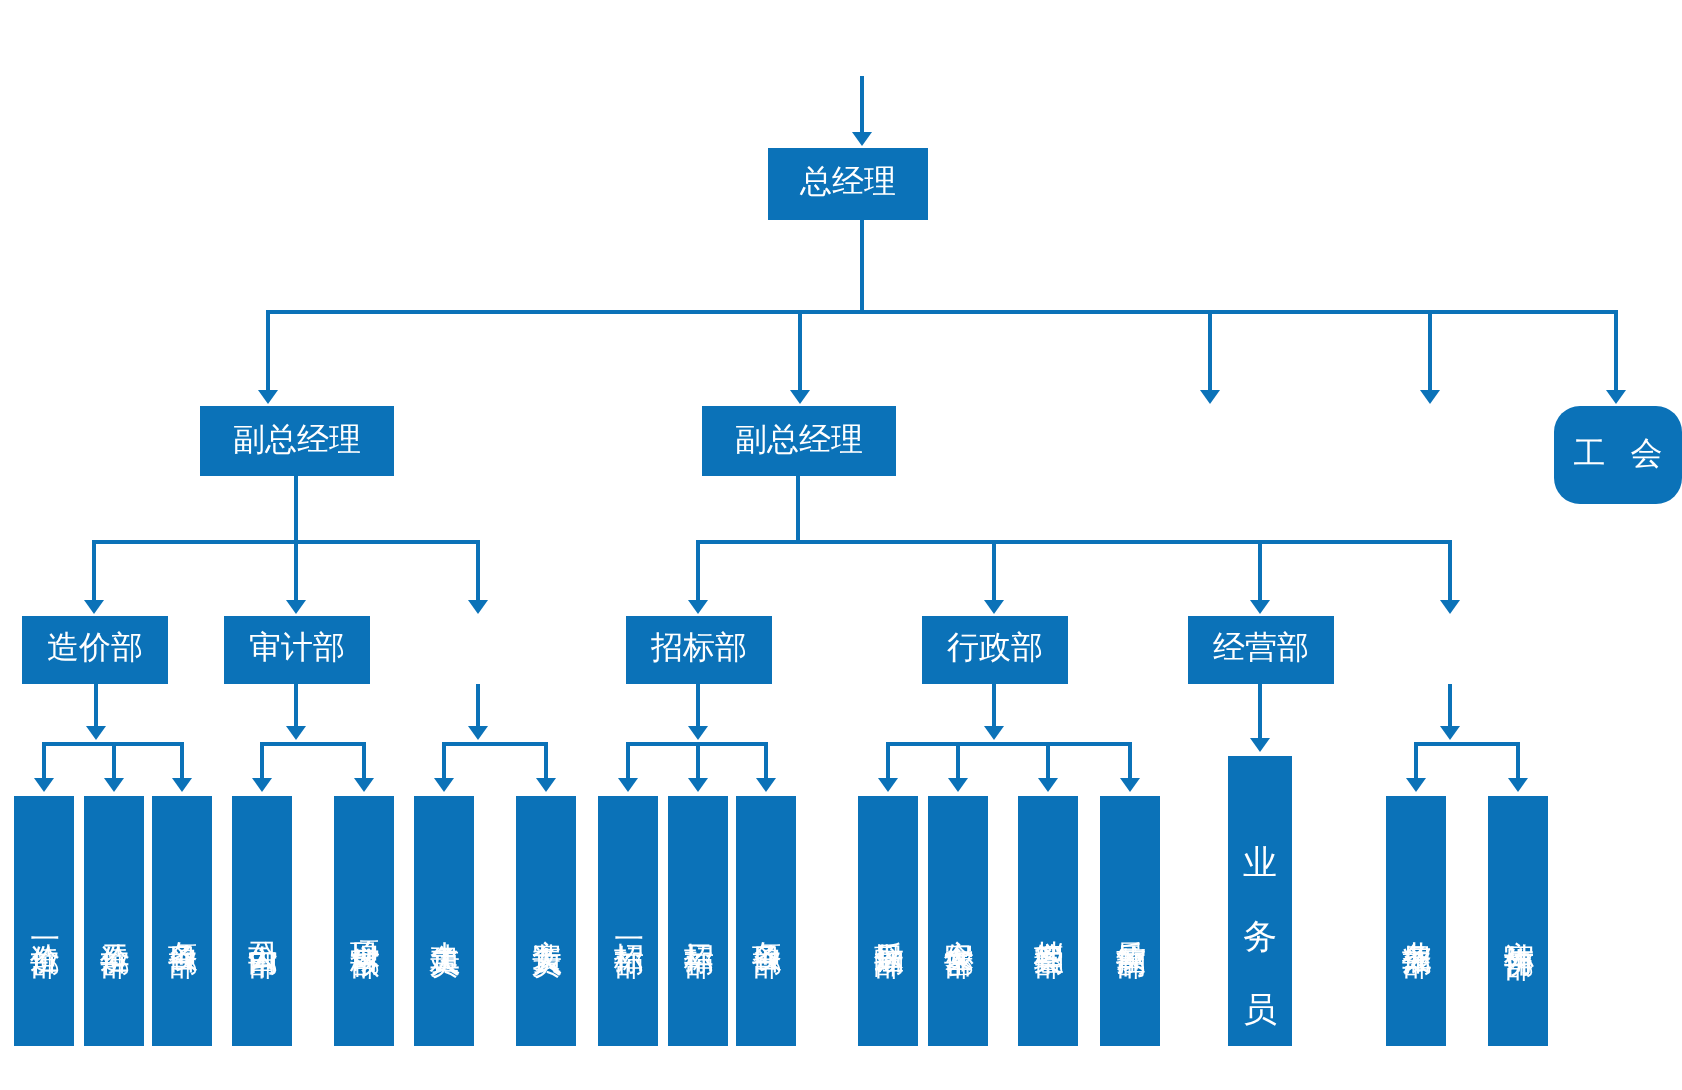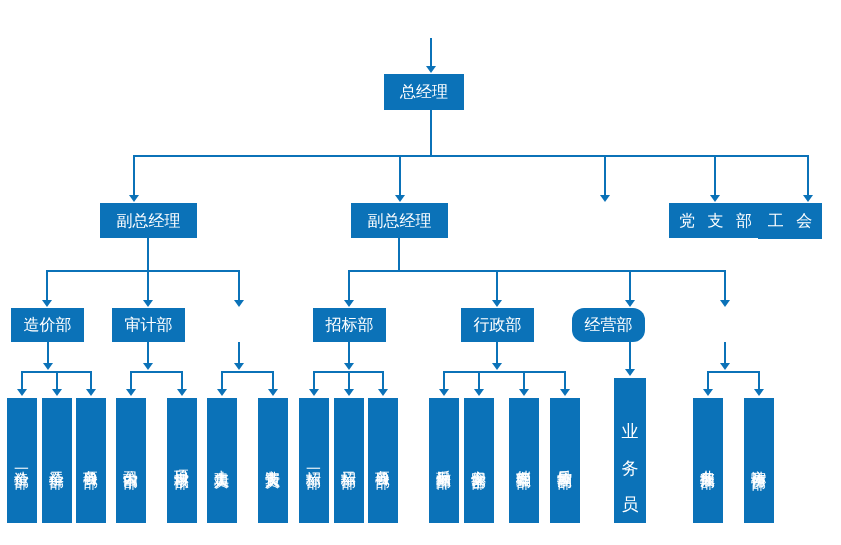--- a/index.html
+++ b/index.html
@@ -76,22 +76,21 @@
   <div class="arw" style="left:600px;top:195px;"></div>
 
   <div class="ln vl" style="left:714px;top:155px;width:2px;height:41px;"></div>
   <div class="arw" style="left:710px;top:195px;"></div>
 
   <div class="ln vl" style="left:807px;top:155px;width:2px;height:41px;"></div>
   <div class="arw" style="left:803px;top:195px;"></div>
 
   <div class="box" style="left:100px;top:203px;width:97px;height:35px;">副总经理</div>
   <div class="box" style="left:351px;top:203px;width:97px;height:35px;">副总经理</div>
-  <div class="box spaced" style="left:669px;top:203px;width:93px;height:35px;">党 支 部</div>
-  <div class="box spaced" style="left:758px;top:203px;width:64px;height:36px;">工 会</div>
+  <div class="box spaced" style="left:777px;top:203px;width:64px;height:49px;border-radius:13px;">工 会</div>
 
   <div class="ln vl" style="left:147px;top:238px;width:2px;height:32px;"></div>
   <div class="ln hl" style="left:46px;top:270px;width:194px;height:2px;"></div>
   <div class="ln vl" style="left:46px;top:270px;width:2px;height:32px;"></div>
   <div class="arw" style="left:42px;top:300px;"></div>
   <div class="ln vl" style="left:147px;top:270px;width:2px;height:32px;"></div>
   <div class="arw" style="left:143px;top:300px;"></div>
   <div class="ln vl" style="left:238px;top:270px;width:2px;height:32px;"></div>
   <div class="arw" style="left:234px;top:300px;"></div>
 
@@ -103,21 +102,21 @@
   <div class="arw" style="left:492px;top:300px;"></div>
   <div class="ln vl" style="left:629px;top:270px;width:2px;height:32px;"></div>
   <div class="arw" style="left:625px;top:300px;"></div>
   <div class="ln vl" style="left:724px;top:270px;width:2px;height:32px;"></div>
   <div class="arw" style="left:720px;top:300px;"></div>
 
   <div class="box" style="left:11px;top:308px;width:73px;height:34px;font-family:Liberation Serif, serif;">造价部</div>
   <div class="box" style="left:112px;top:308px;width:73px;height:34px;">审计部</div>
   <div class="box" style="left:461px;top:308px;width:73px;height:34px;">行政部</div>
   <div class="box" style="left:313px;top:308px;width:73px;height:34px;">招标部</div>
-  <div class="box" style="left:572px;top:308px;width:73px;height:34px;border-radius:12px;">经营部</div>
+  <div class="box" style="left:594px;top:308px;width:73px;height:34px;">经营部</div>
 
   <div class="ln vl" style="left:47px;top:342px;width:2px;height:22px;"></div>
   <div class="arw" style="left:43px;top:363px;"></div>
   <div class="ln hl" style="left:21px;top:371px;width:70px;height:2px;"></div>
   <div class="ln vl" style="left:21px;top:371px;width:2px;height:20px;"></div>
   <div class="arw" style="left:17px;top:389px;"></div>
   <div class="ln vl" style="left:56px;top:371px;width:2px;height:20px;"></div>
   <div class="arw" style="left:52px;top:389px;"></div>
   <div class="ln vl" style="left:90px;top:371px;width:2px;height:20px;"></div>
   <div class="arw" style="left:86px;top:389px;"></div>

